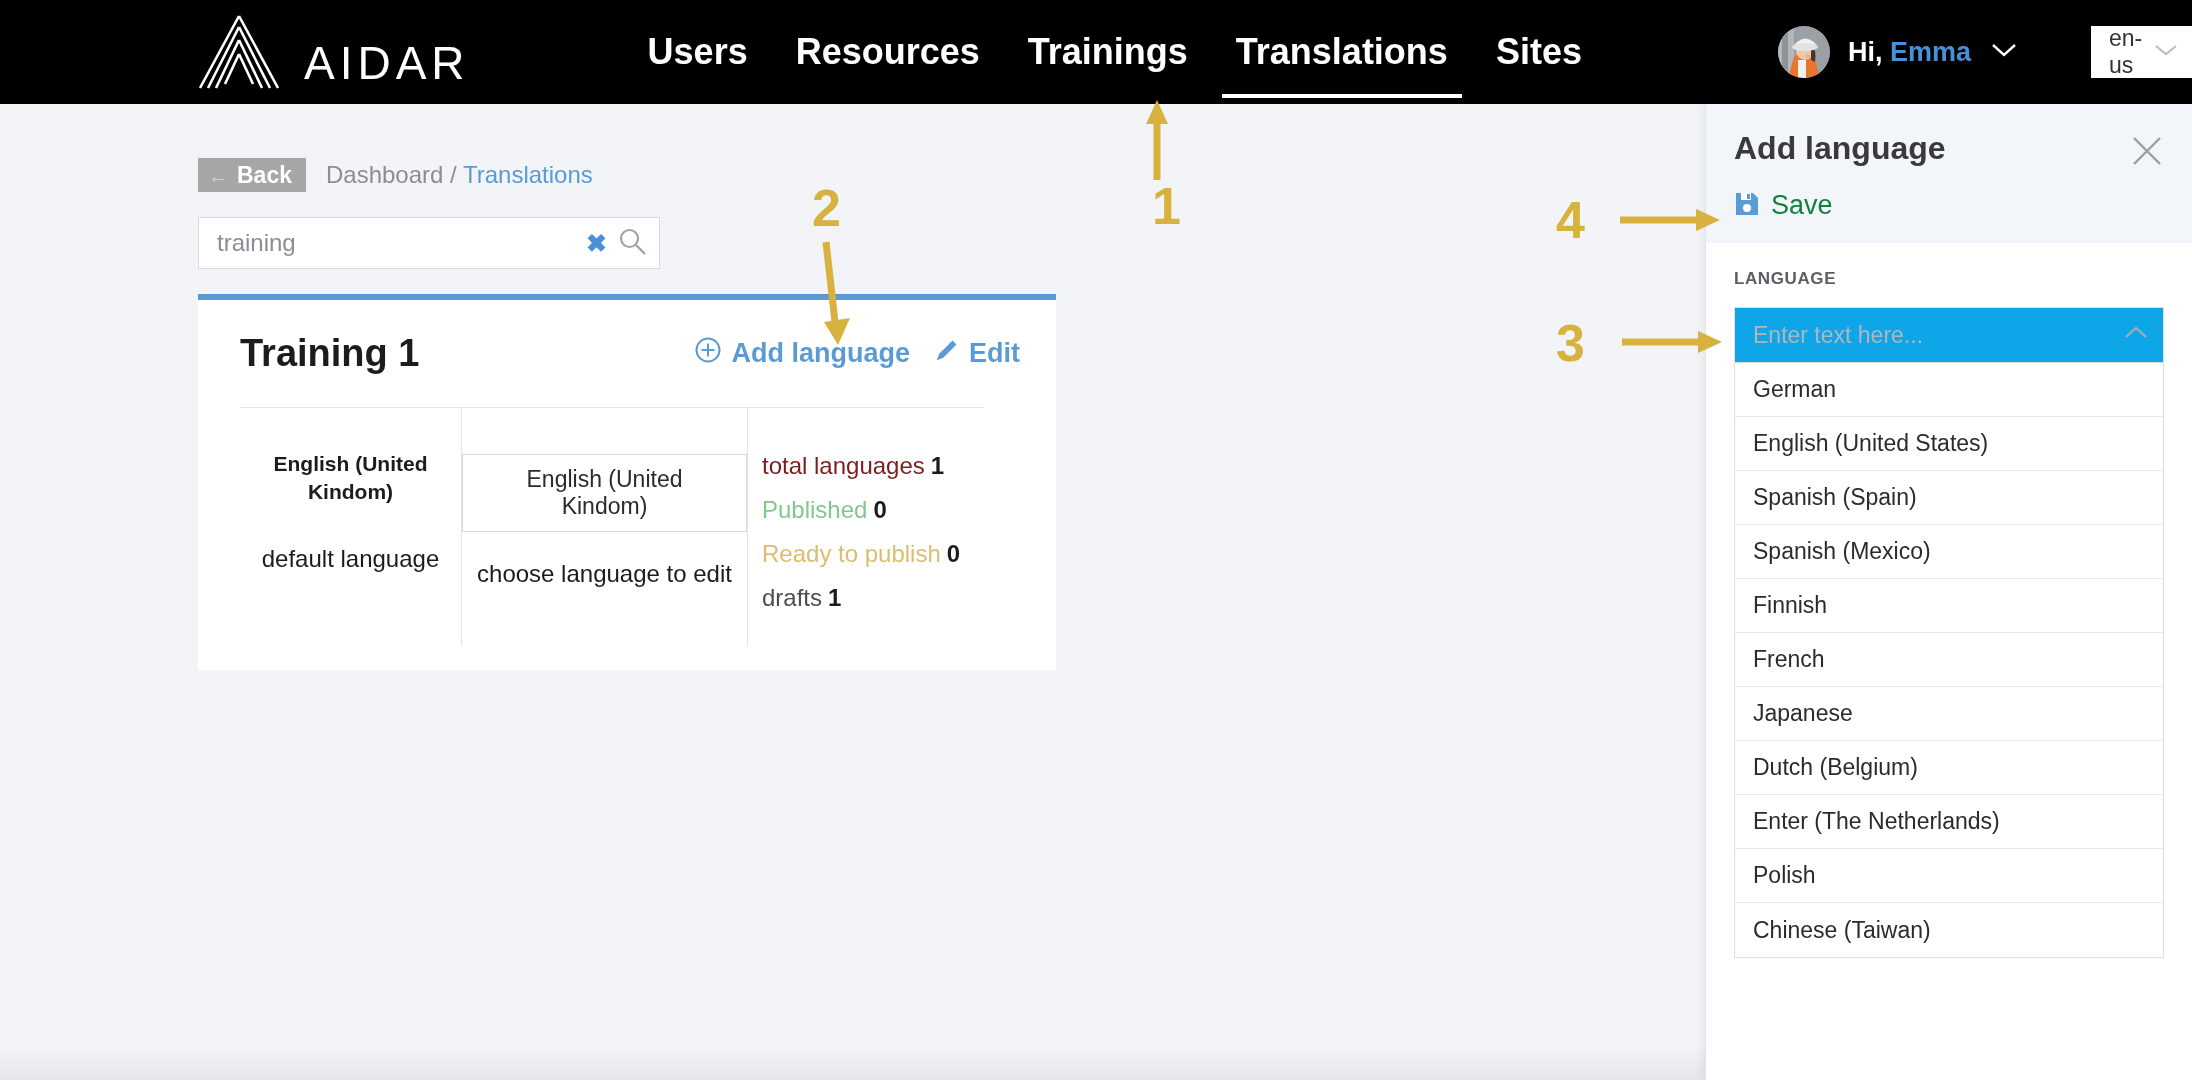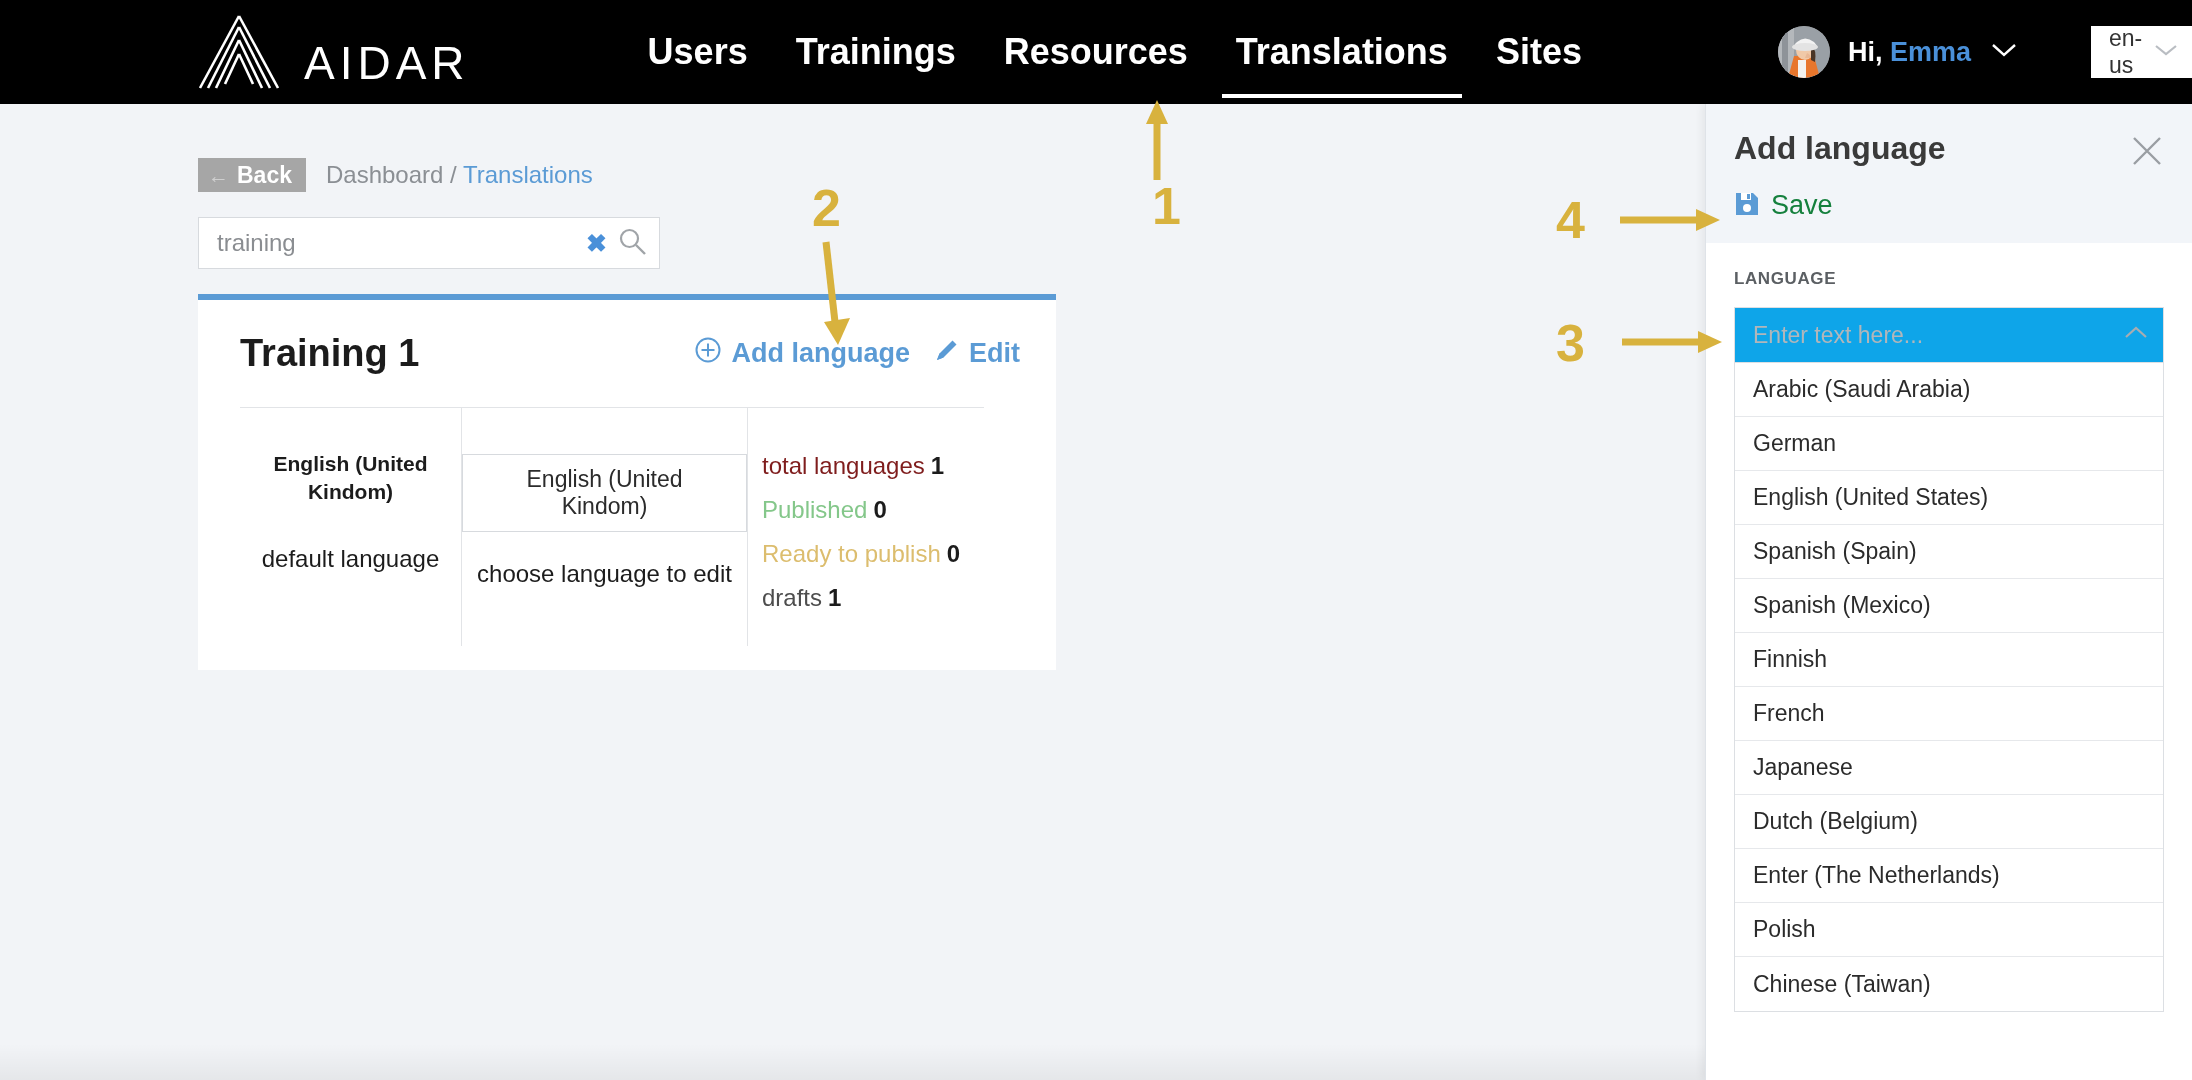--- a/index.html
+++ b/index.html
@@ -179,24 +179,24 @@
         </g>
       </svg>
       <span class="brand-name">AIDAR</span>
     </div>
 
     <div class="nav-items">
       <div class="nav-item">
         <span>Users</span>
       </div>
       <div class="nav-item">
+        <span>Resources</span>
+      </div>
+      <div class="nav-item">
         <span>Trainings</span>
-      </div>
-      <div class="nav-item">
-        <span>Resources</span>
       </div>
       <div class="nav-item active">
         <span>Translations</span>
       </div>
       <div class="nav-item">
         <span>Sites</span>
       </div>
     </div>
 
     <div class="user-area">
@@ -350,21 +350,20 @@
       <div class="combo">
         <input type="text" placeholder="Enter text here..." style="">
         <span>
           <svg width="26" height="16" viewBox="0 0 26 16">
               <path d="M3 12 L13 3 L23 12" fill="none" stroke="#a8acb1" stroke-width="2.2"></path>
             </svg>
         </span>
       </div>
 
       <div class="options">
-        <div class="option">Arabic (Saudi Arabia)</div>
         <div class="option">German</div>
         <div class="option">English (United States)</div>
         <div class="option">Spanish (Spain)</div>
         <div class="option">Spanish (Mexico)</div>
         <div class="option">Finnish</div>
         <div class="option">French</div>
         <div class="option">Japanese</div>
         <div class="option">Dutch (Belgium)</div>
         <div class="option">Enter (The Netherlands)</div>
         <div class="option">Polish</div>

